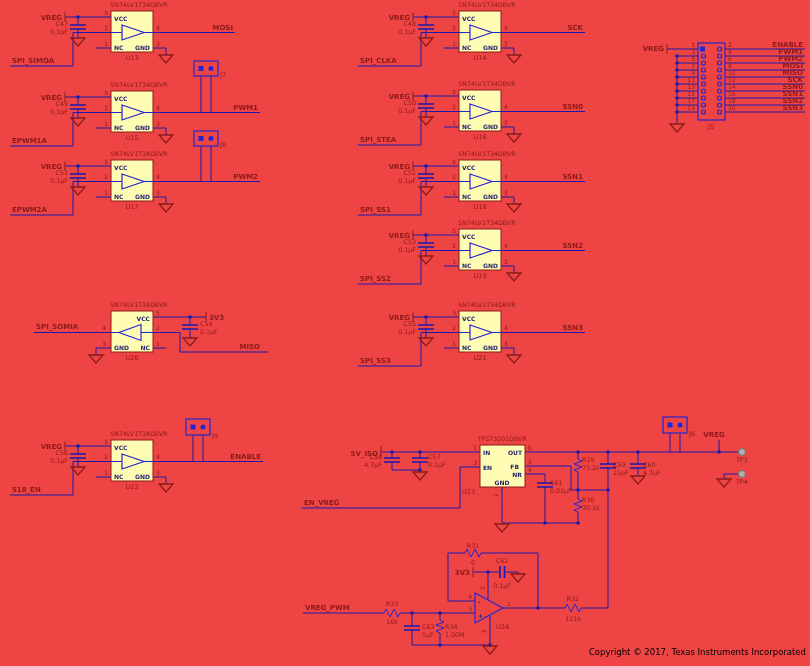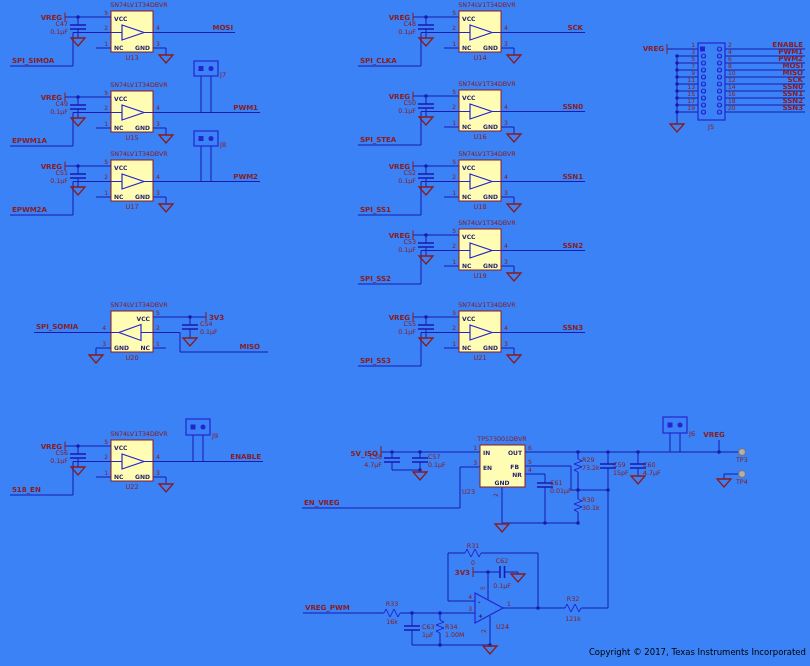--- a/index.html
+++ b/index.html
@@ -1,16 +1,16 @@
 <!DOCTYPE html>
 <html><head>
 <meta charset="utf-8">
 <style>
   html,body{margin:0;padding:0;background:#fff}
-  .page{position:relative;width:810px;height:666px;background:#3b82f6;font-family:"DejaVu Sans",sans-serif}
+  .page{position:relative;width:810px;height:666px;background:#ef4444;font-family:"DejaVu Sans",sans-serif}
   svg text{font-family:"DejaVu Sans",sans-serif}
   .w{stroke:#1a1aae;stroke-width:1;fill:none}
   .dot{fill:#1a1aae}
   .cap{stroke:#1a1aae;stroke-width:1.6;fill:none}
   .comp{fill:#fffcb4;stroke:#8c1a1a;stroke-width:1}
   .tri{fill:none;stroke:#2525cf;stroke-width:1.2}
   .res{fill:none;stroke:#2525cf;stroke-width:1}
   .gndp{fill:none;stroke:#8c1a1a;stroke-width:1.3}
   .tick{stroke:#8c1a1a;stroke-width:1}
   .conn{fill:none;stroke:#2525cf;stroke-width:1.2}

